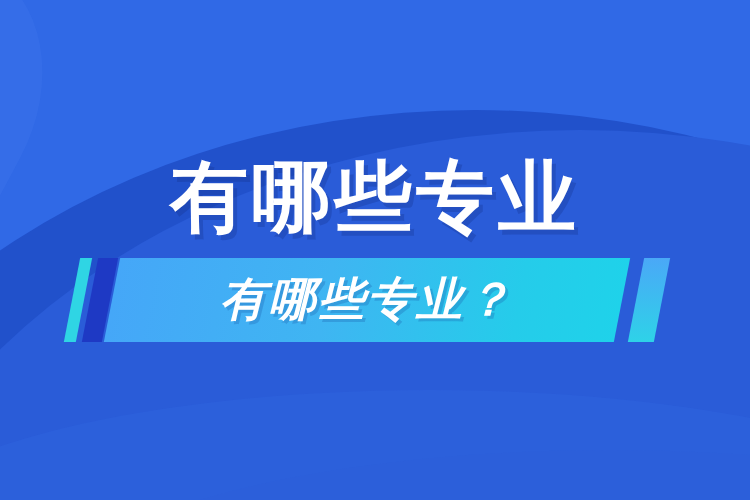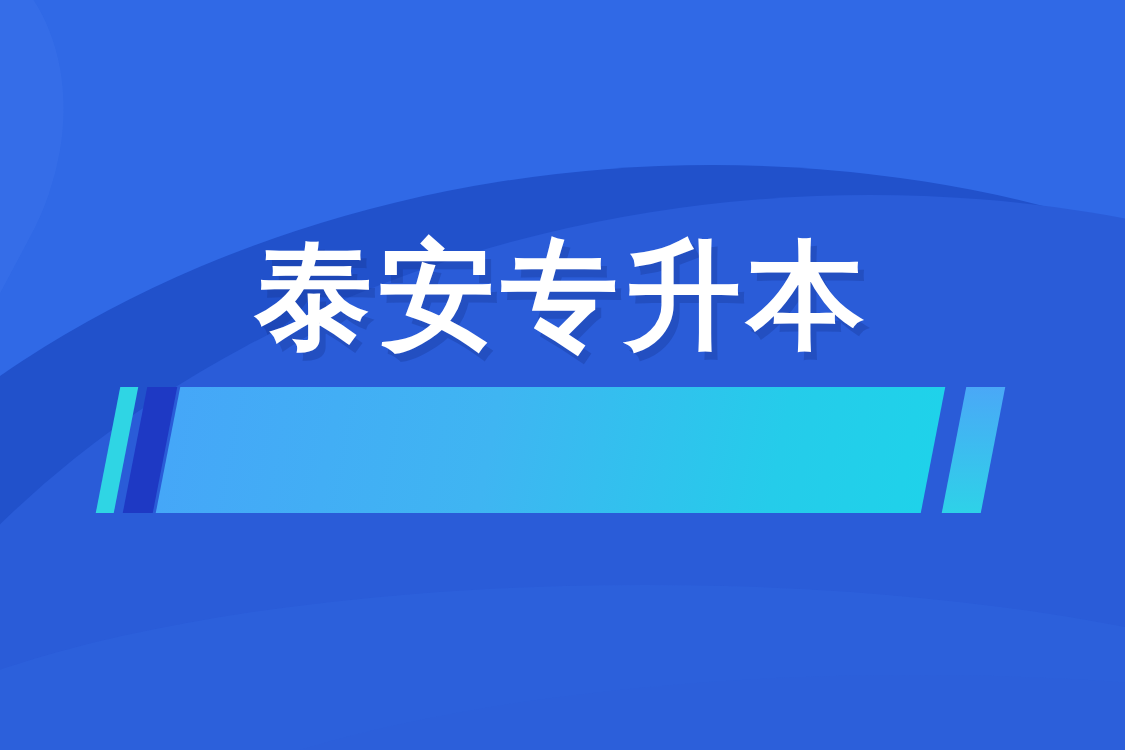--- a/index.html
+++ b/index.html
@@ -194,23 +194,24 @@
   <div class="arc-c"></div>
   <div class="arc-right2"></div>
   <div class="arc-right"></div>
   <div class="arc-low"></div>
   <div class="arc-low2"></div>
   <div class="sliver"></div>
 
   <div class="wave wave-1"></div>
   <div class="wave wave-2"></div>
 
-  <div class="title">泰安专升本</div>
+  <div class="title">有哪些专业</div>
 
   <div class="banner-row">
     <div class="slash slash-cyan-l"></div>
     <div class="slash slash-dark-l"></div>
     <div class="banner"></div>
     <div class="slash slash-grad-r"></div>
   </div>
 
+  <div class="subtitle">有哪些专业？</div>
 
 </div>
 
 </body></html>

